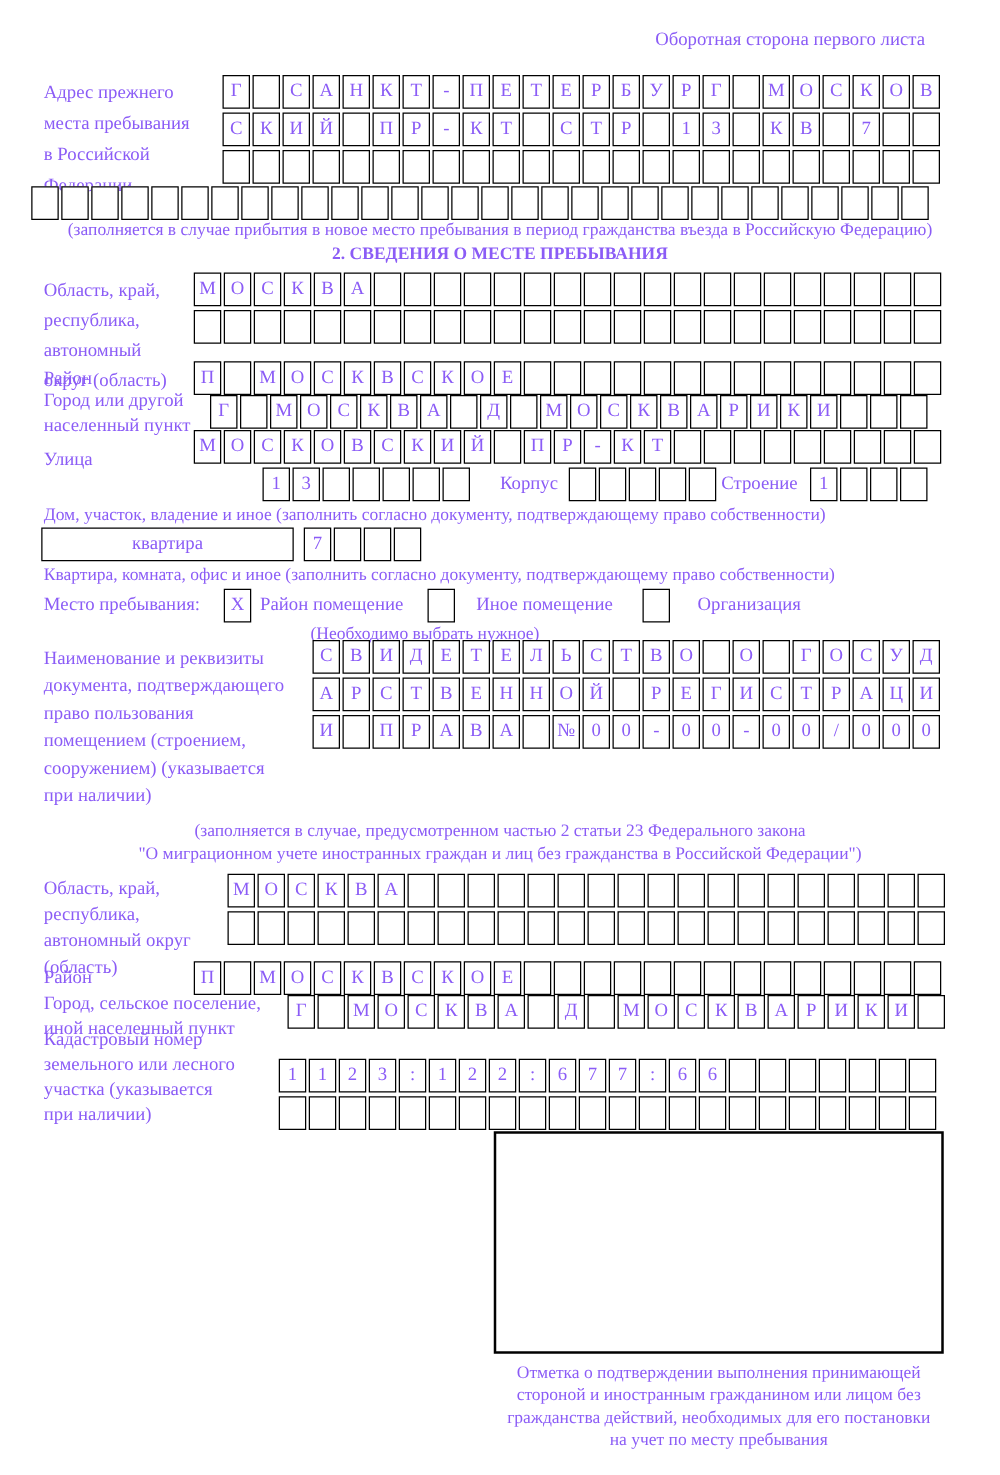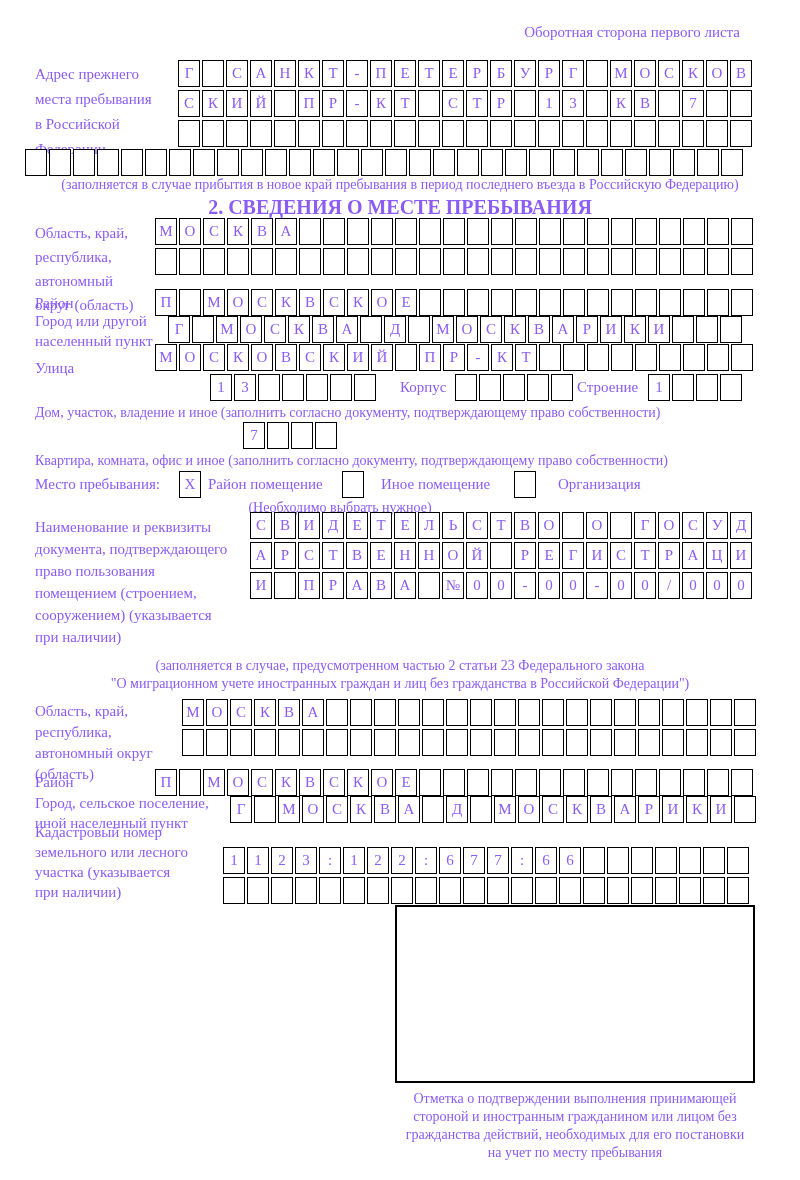--- a/index.html
+++ b/index.html
@@ -139,23 +139,23 @@
       <span class="cell"></span>
       <span class="cell"></span>
       <span class="cell"></span>
       <span class="cell"></span>
       <span class="cell"></span>
       <span class="cell"></span>
       <span class="cell"></span>
       <span class="cell"></span>
       <span class="cell"></span>
     </div>
-  <div class="abs cap center" style="left:0; top:177px; width:800px;">(заполняется в случае прибытия в новое край пребывания в период последнего въезда в Российскую Федерацию)</div>
-
-  <div class="abs center bold" style="left:0; top:196px; width:800px; font-size:20px;">2. СВЕДЕНИЯ О МЕСТЕ ПРЕБЫВАНИЯ</div>
+  <div class="abs cap center" style="left:0; top:177px; width:800px;">(заполняется в случае прибытия в новое место пребывания в период гражданства въезда в Российскую Федерацию)</div>
+
+  <div class="abs center bold" style="left:0; top:196px; width:800px; font-size:14px;">2. СВЕДЕНИЯ О МЕСТЕ ПРЕБЫВАНИЯ</div>
 
   <div class="abs lbl" style="left:35px; top:221px; line-height:24px;">Область, край,
 республика,
 автономный
 округ (область)</div>
   <div class="abs cells" style="left:155px; top:218px;">
       <span class="cell">М</span>
       <span class="cell">О</span>
       <span class="cell">С</span>
       <span class="cell">К</span>
@@ -315,20 +315,21 @@
     </div>
   <div class="abs lbl" style="left:577px; top:377px;">Строение</div>
   <div class="abs cells" style="left:648px; top:374px;">
       <span class="cell">1</span>
       <span class="cell"></span>
       <span class="cell"></span>
       <span class="cell"></span>
     </div>
   <div class="abs cap" style="left:35px; top:405px;">Дом, участок, владение и иное (заполнить согласно документу, подтверждающему право собственности)</div>
 
+  <div class="abs widebox" style="left:33px; top:422px; width:202px;">квартира</div>
   <div class="abs cells" style="left:243px; top:422px;">
       <span class="cell">7</span>
       <span class="cell"></span>
       <span class="cell"></span>
       <span class="cell"></span>
     </div>
   <div class="abs cap" style="left:35px; top:453px;">Квартира, комната, офис и иное (заполнить согласно документу, подтверждающему право собственности)</div>
 
   <div class="abs lbl" style="left:35px; top:474px;">Место пребывания:</div>
   <div class="abs cells" style="left:179px; top:471px;">

